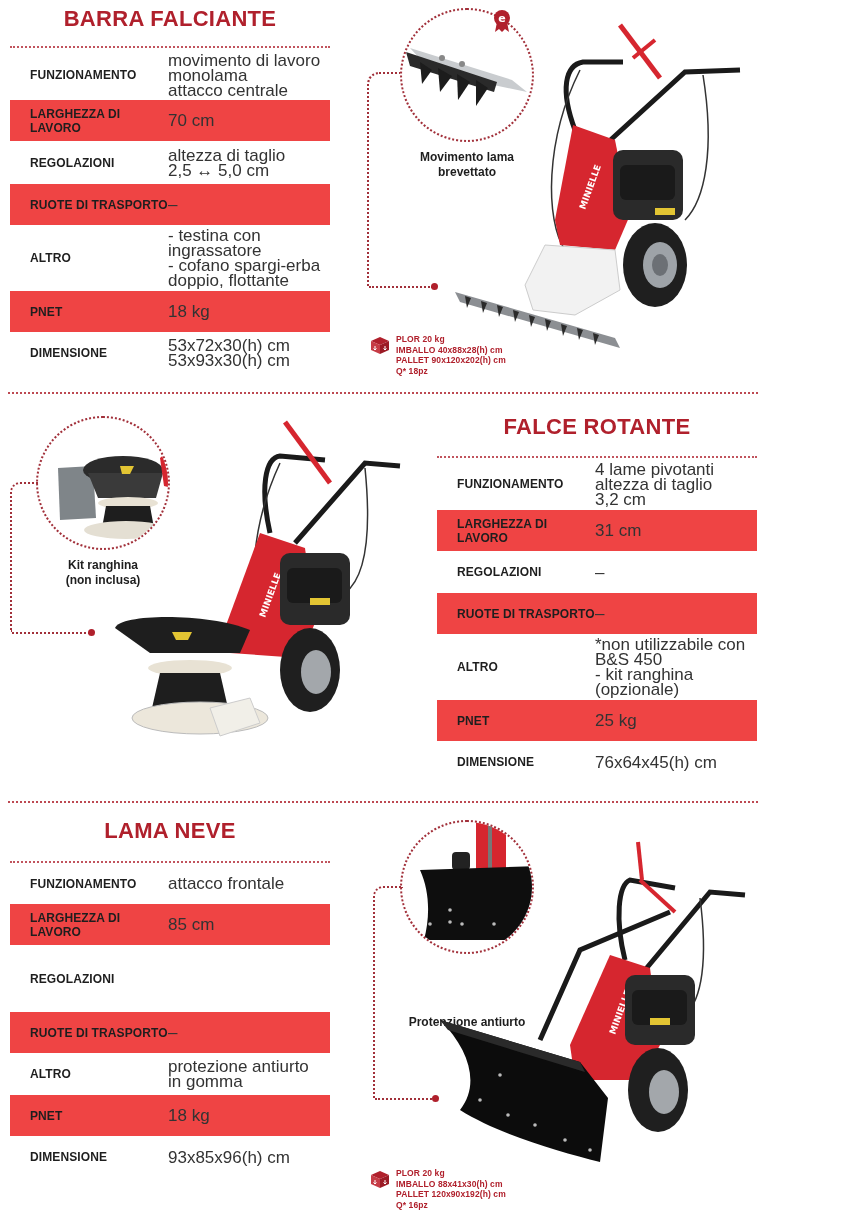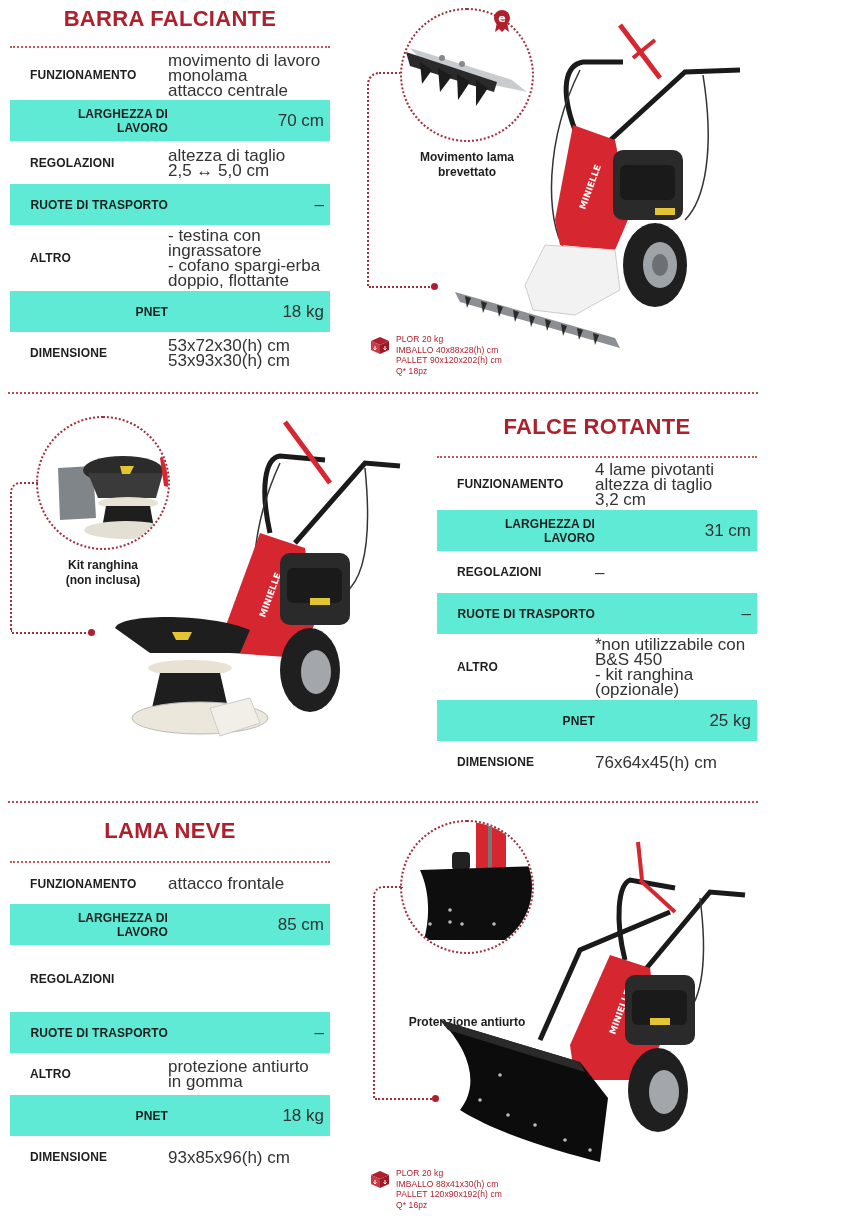--- a/index.html
+++ b/index.html
@@ -14,35 +14,35 @@
   .hr-dots { position: absolute; left: 8px; width: 750px; height: 0; border-top: 2px dotted #b22a35; opacity: .85; }
 
   .title {
     position: absolute; color: #b0202c; font-weight: 900; font-size: 22px;
     letter-spacing: .3px; text-align: center; font-family: "Liberation Sans", sans-serif;
   }
   .title-rule { position: absolute; height: 0; border-top: 2px dotted #b22a35; opacity:.8; }
 
   .spec { position: absolute; width: 320px; }
   .row { display: flex; align-items: center; width: 320px; }
-  .row.grey { background: #5eead4; text-align: right; }
+  .row.grey { background: #ef4444; }
   .row .k { width: 158px; padding-left: 20px; font-weight: 700; font-size: 12px; color: #1e1e1e; letter-spacing: .1px; }
   .row .v { flex: 1; font-size: 17px; line-height: 15px; color: #333; white-space: pre-line; padding-right: 6px; }
 
   .circle {
     position: absolute; border: 2px dotted #a2303a; border-radius: 50%; overflow: hidden; background: #fff;
   }
   .caption { position: absolute; text-align: center; font-weight: 700; font-size: 12px; line-height: 15px; color: #1e1e1e; white-space: pre-line; }
 
   .connector { position: absolute; border: 0 dotted #a2303a; }
   .dot-end { position: absolute; width: 7px; height: 7px; border-radius: 50%; background: #b0202c; }
 
   .pack { position: absolute; display: flex; gap: 6px; }
   .pack-icon { width: 20px; height: 18px; margin-top: 2px; }
-  .pack-lines { font-size: 8.5px; font-weight: 400; color: #b0202c; line-height: 10.5px; letter-spacing: .1px; }
+  .pack-lines { font-size: 8.5px; font-weight: 700; color: #b0202c; line-height: 10.5px; letter-spacing: .1px; }
 
   .machine { position: absolute; }
   .badge-e { position: absolute; width: 18px; height: 22px; }
 </style>
 </head>
 <body>
 
 <div class="section sec1">
   <div class="title" style="left:10px; top:6px; width:320px;">BARRA FALCIANTE</div>
   <div class="title-rule" style="left:10px; top:46px; width:320px;"></div>

